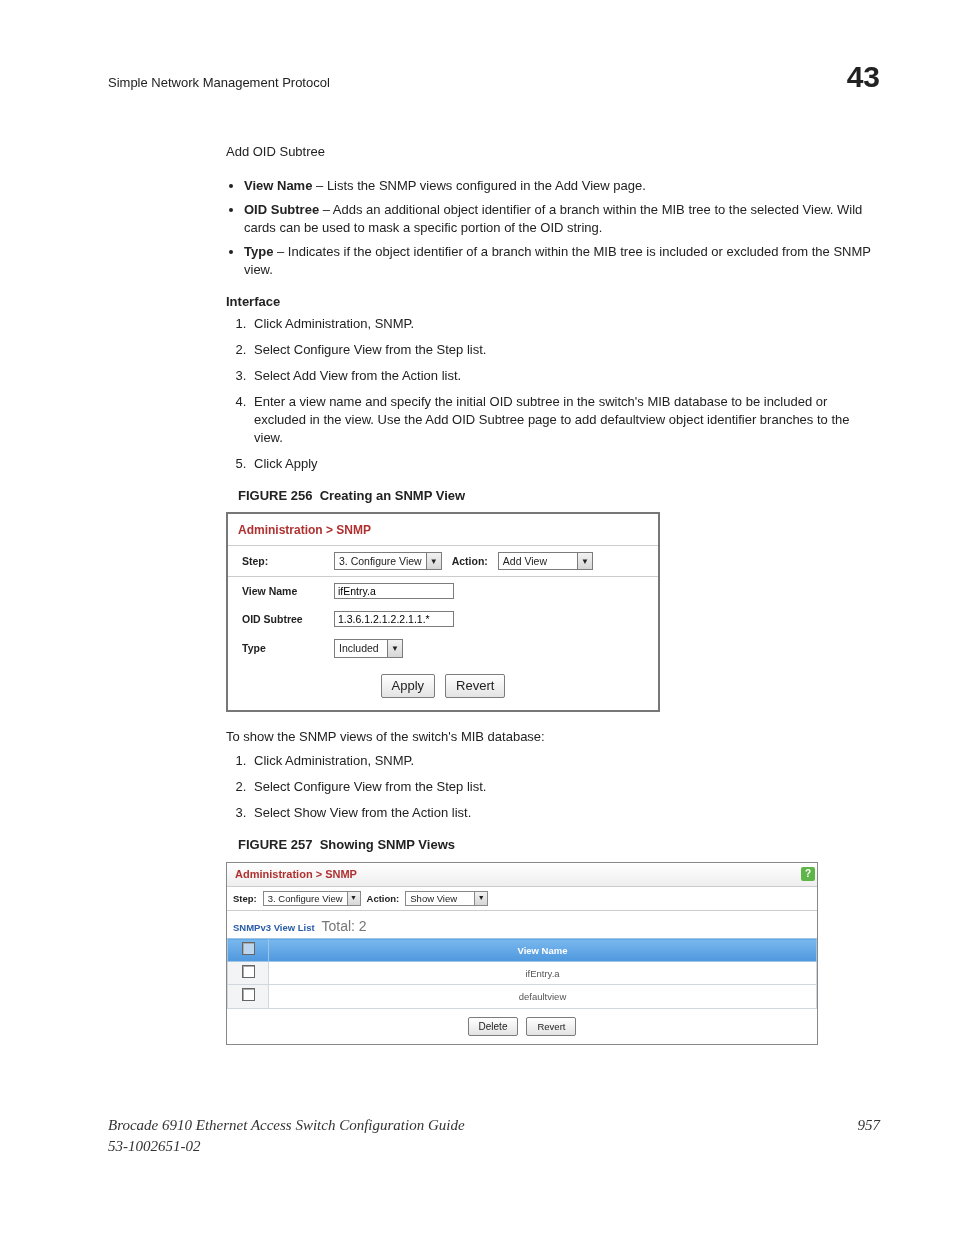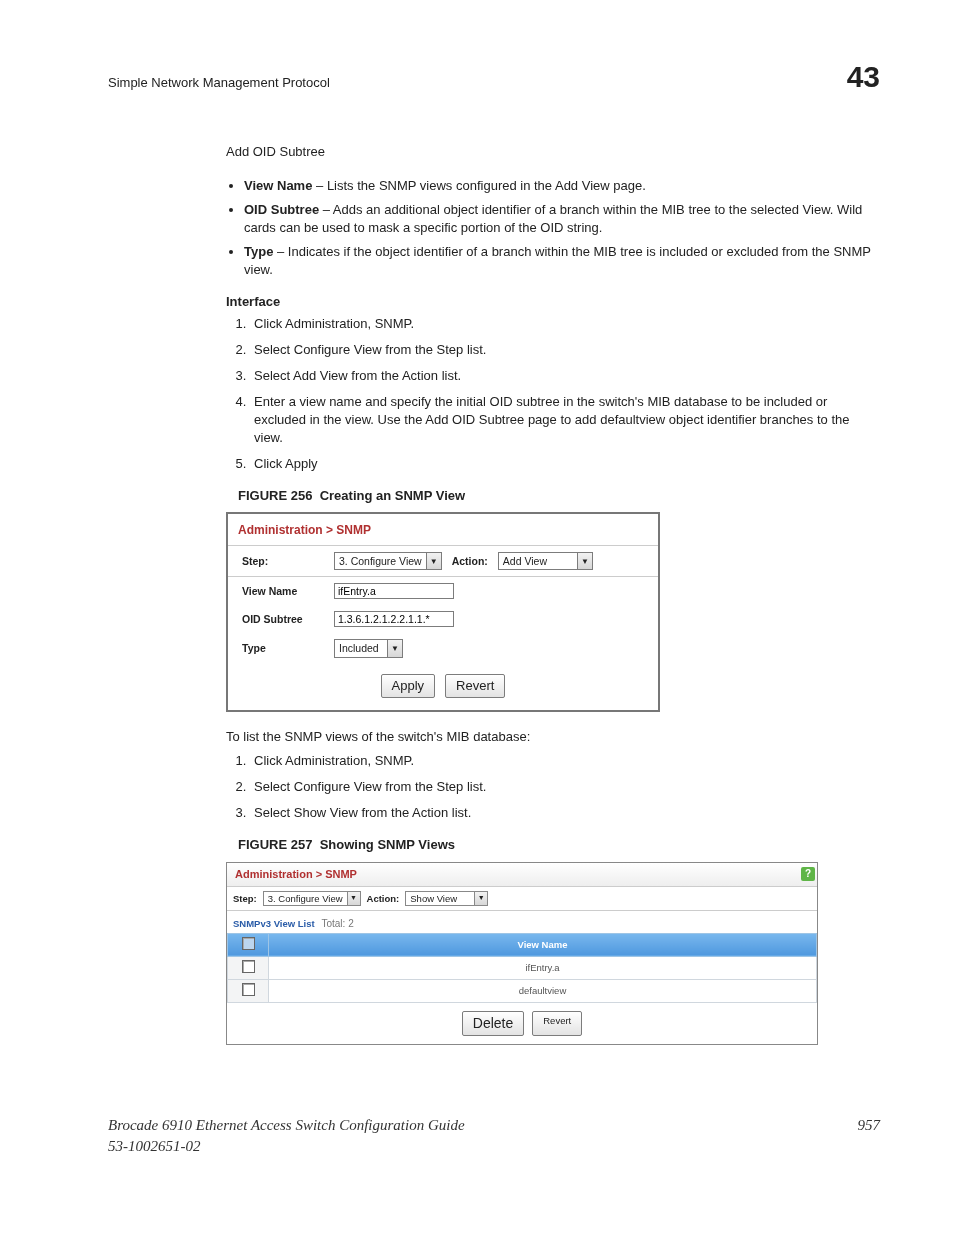--- a/index.html
+++ b/index.html
@@ -112,21 +112,21 @@
   .helpicon { width:14px; height:14px; background:#5fb547; color:#fff; font-weight:700; display:flex;align-items:center;justify-content:center; font-size:10px; margin-right:2px; border-radius: 2px;}
   .p257sel-row { display:flex; gap:6px; align-items:center; padding:4px 6px; border-top:1px solid #ccc; border-bottom:1px solid #ccc;}
   .p257sel-row .lb { font-weight:700; font-size:9.5px; }
   .mini-sel { display:flex; }
   .mini-sel .tx { border:1px solid #888; border-right:none; padding:0 4px; font-size:9.5px; background:#fff; }
   .mini-sel .ar { width:12px; border:1px solid #888; font-size:7px;
     display:flex;align-items:center;justify-content:center;
     background:linear-gradient(#f2f2f2,#d7d7d7); }
   .list-title { padding:6px 6px 2px; }
   .list-title .t1 { color:#2a5ca8; font-weight:700; font-size:9.5px;text-align:center; }
-  .list-title .t2 { color:#777; font-size:10px; padding-left:4px; }
+  .list-title .t2 { color:#777; font-size:14px; padding-left:4px; }
   table.vt { width:100%; border-collapse:collapse; font-size:9.5px;}
   table.vt th {
     background: linear-gradient(#79b8ee,#4f98de);
     color:#fff; font-weight:700;
     padding:3px 4px; text-align:center;
     border:1px solid #9ec5e6;
   }
   table.vt th.chk { width:32px; }
   table.vt td { border:1px solid #d0d7de; padding:3px 4px; text-align:center; color:#555; }
   table.vt td.ck { background:#f3f4f5; width:32px; }
@@ -213,21 +213,21 @@
         <span class="sel-txt" style="min-width:44px;">Included</span>
         <span class="sel-arw">▼</span>
       </span>
     </div>
     <div class="btns">
       <span class="btn">Apply</span>
       <span class="btn">Revert</span>
     </div>
   </div>
 
-  <div class="para">To list the SNMP views of the switch's MIB database:</div>
+  <div class="para">To show the SNMP views of the switch's MIB database:</div>
 
   <ol class="steps">
     <li>Click Administration, SNMP.</li>
     <li>Select Configure View from the Step list.</li>
     <li>Select Show View from the Action list.</li>
   </ol>
 
   <div class="fig-caption">
     <span class="fig-label">FIGURE 257</span>&nbsp;
     <span class="fig-title">Showing SNMP Views</span>
@@ -264,21 +264,21 @@
         <td class="ck"><span class="cb"></span></td>
         <td>ifEntry.a</td>
       </tr>
       <tr>
         <td class="ck"><span class="cb"></span></td>
         <td>defaultview</td>
       </tr>
     </tbody>
       </table>
     <div class="p257btns">
-      <span class="btn" style="font-size:14px;">Delete</span>
+      <span class="btn" style="font-size:10px;">Delete</span>
       <span class="btn" style="font-size:9.5px;">Revert</span>
     </div>
   </div>
 
 </div>
 
 <div class="footer">
   <div>
     <div>Brocade 6910 Ethernet Access Switch Configuration Guide</div>
     <div>53-1002651-02</div>

